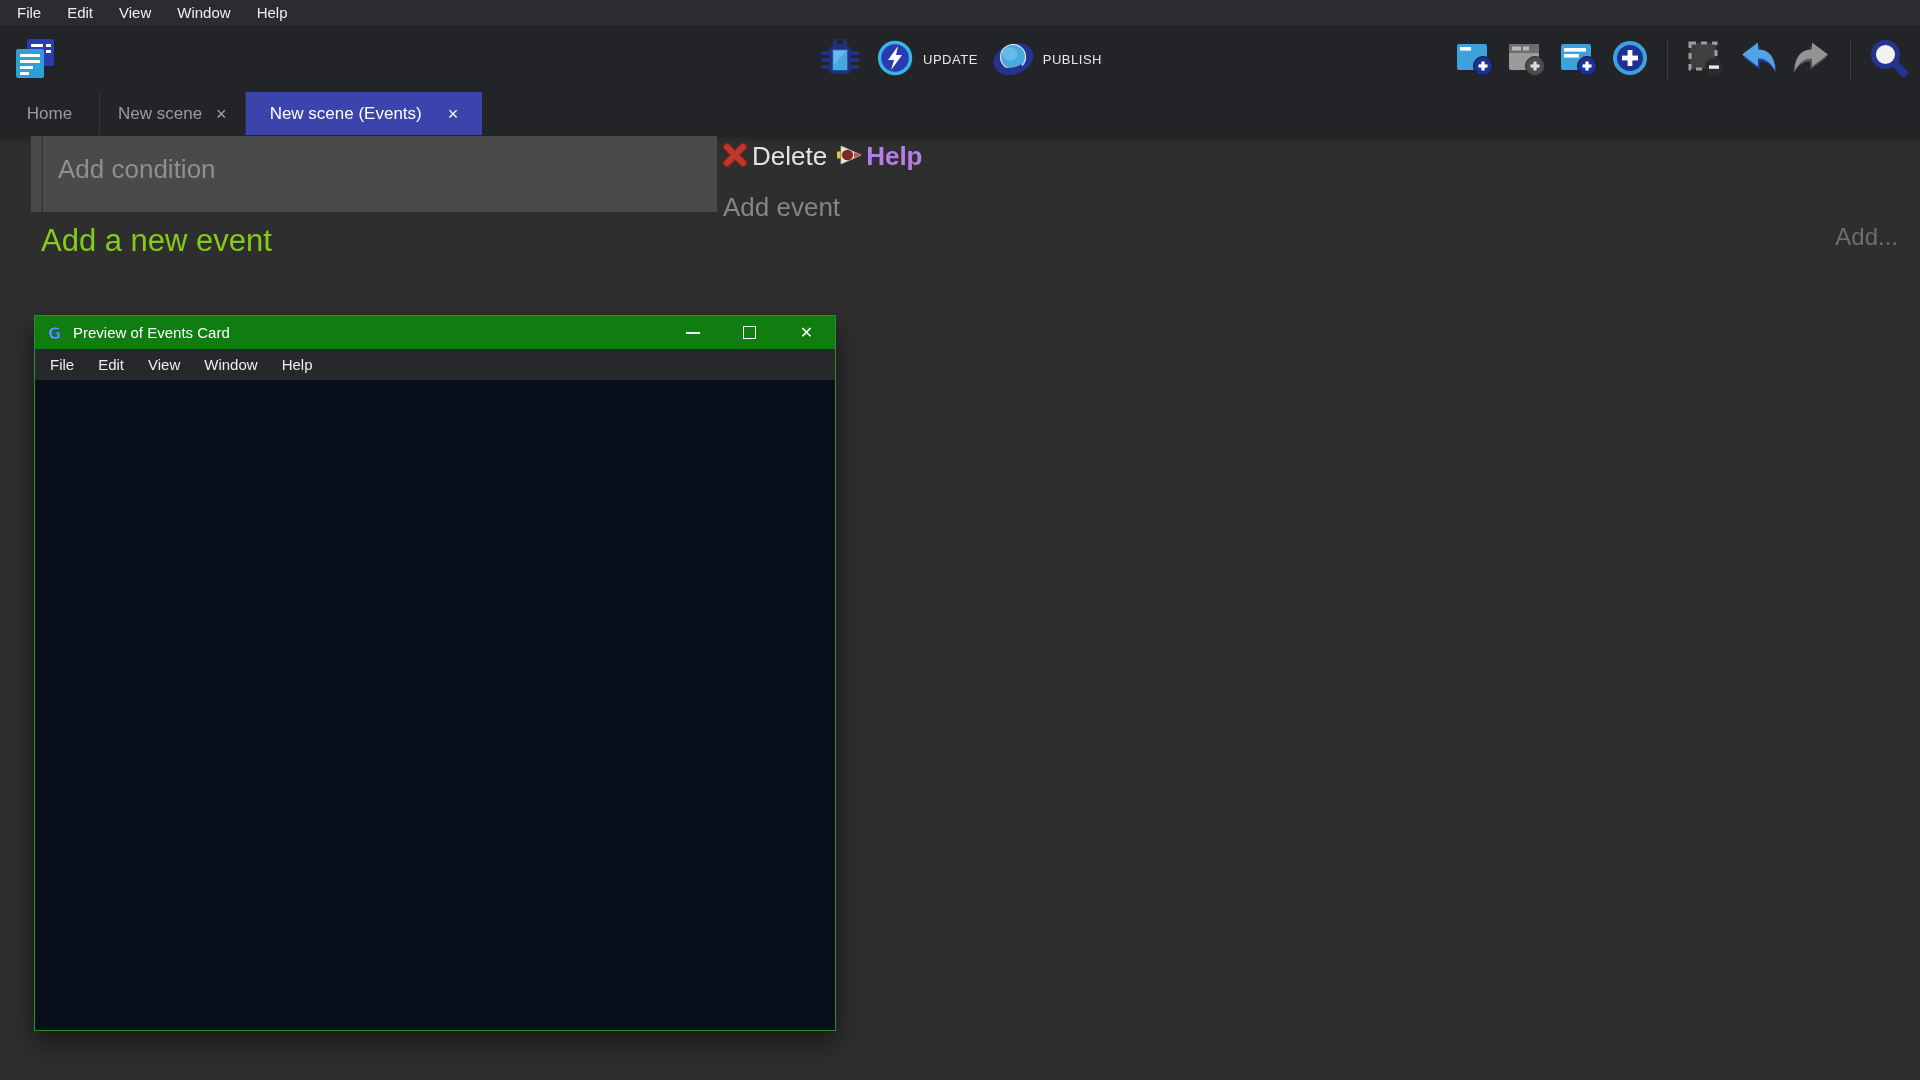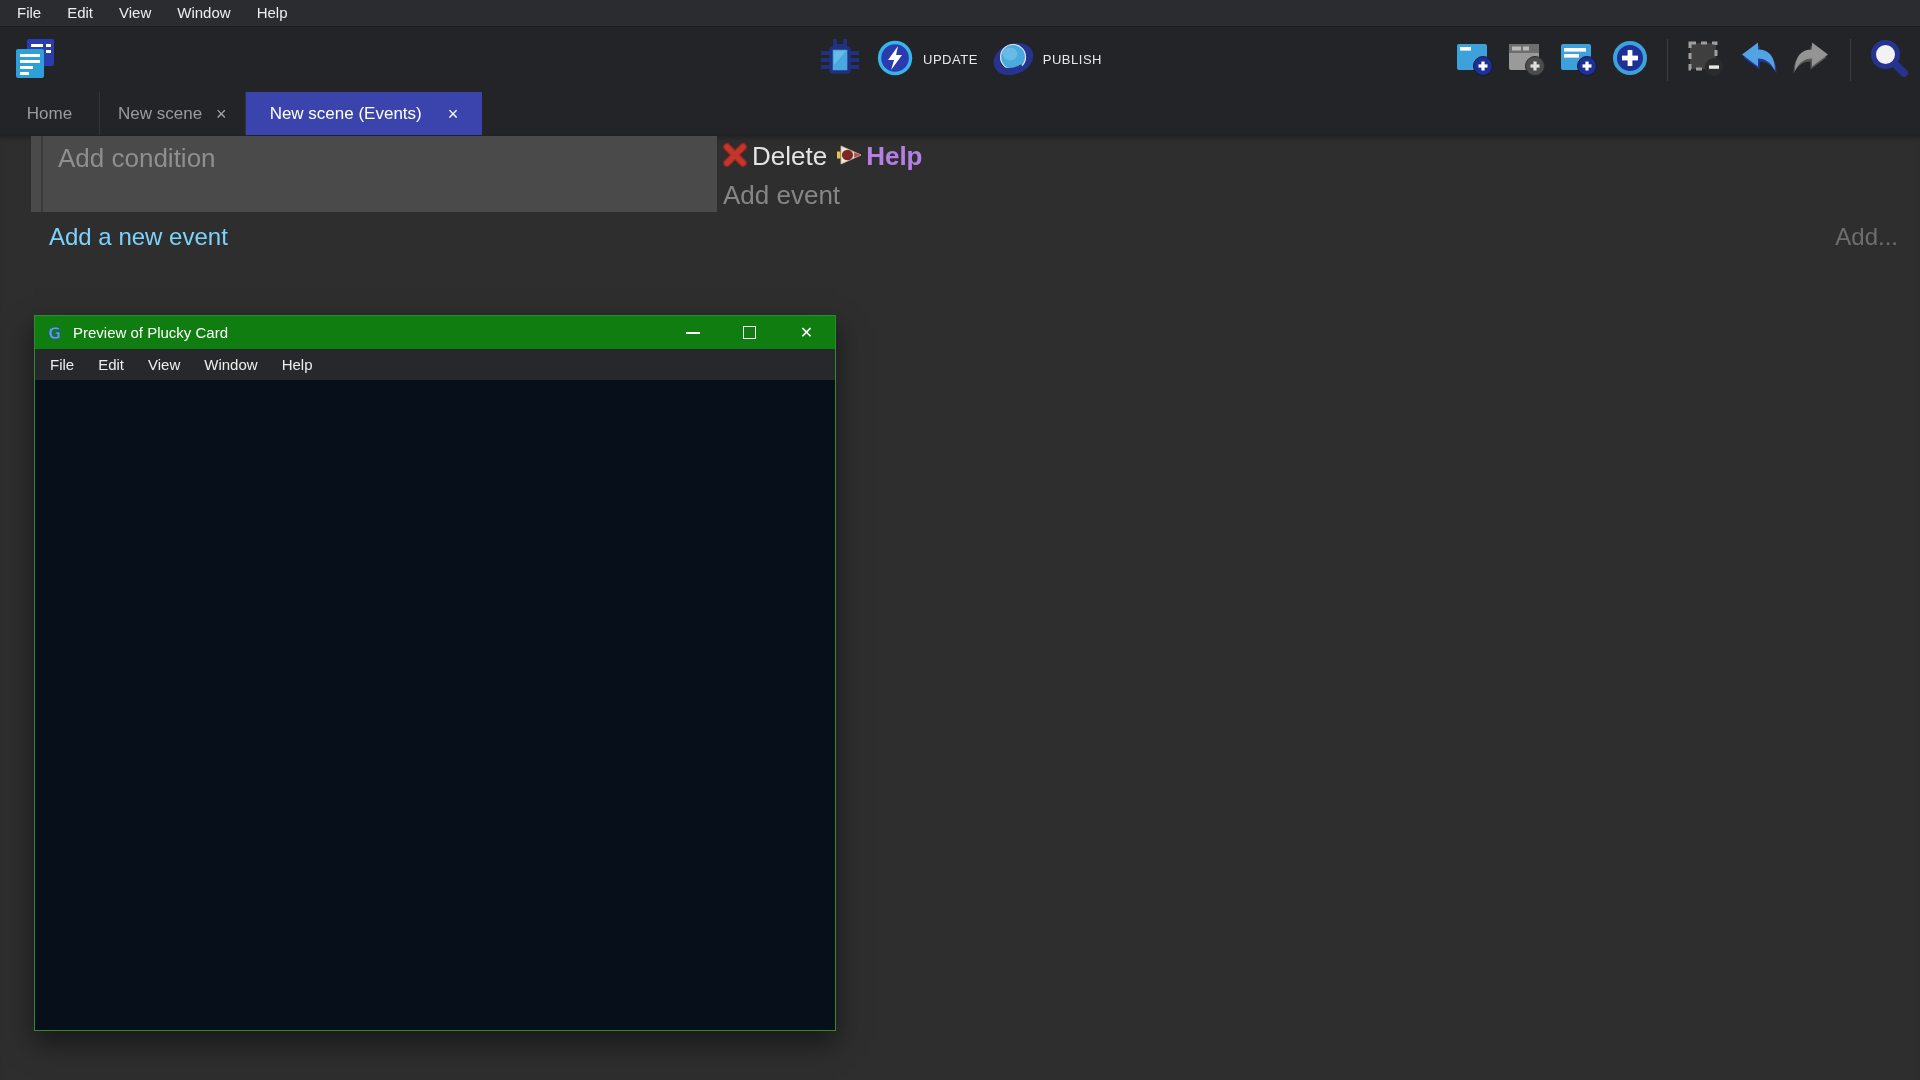--- a/index.html
+++ b/index.html
@@ -31,30 +31,30 @@
   .tab-mid { padding:0 18px; gap:14px; }
   .tab.active { background:#3b44ad; color:#ffffff; padding:0 24px; gap:26px; }
   .tab .tab-close { font-size:18px; color:#a8a8a8; line-height:1; }
   .tab.active .tab-close { color:#ffffff; }
 
   
   .content { position:relative; height:945px; background:#2e2e2e;
              box-shadow:inset 0 7px 9px -7px rgba(0,0,0,.55); }
   .event-row { position:absolute; left:31px; top:1px; right:0; height:76px; display:flex; }
   .event-handle { width:12px; background:#4a4a4a; border-right:2px solid #3a3a3a; }
-  .condition-box { width:674px; background:#4a4a4a; padding:7px 15px; }
+  .condition-box { width:674px; background:#4a4a4a; padding:18px 15px; }
   .placeholder { color:#8f8f8f; font-size:26px; }
-  .actions-col { padding:5px 0 0 6px; display:flex; flex-direction:column; gap:8px; }
+  .actions-col { padding:5px 0 0 6px; display:flex; flex-direction:column; gap:20px; }
   .action-line { display:flex; align-items:center; }
   .action-line .txt-delete { color:#e4e4e4; font-size:26px; margin-left:5px; }
   .action-line .ship-ic { margin-left:10px; margin-right:3px; }
   .action-line .txt-ship { color:#b57fe6; font-size:26px; font-weight:bold; }
   .add-action { color:#868686; font-size:26px; }
 
-  .add-event-label { position:absolute; left:41px; top:88px; color:#7dd3fc; font-size:24px;margin-left:8px; }
+  .add-event-label { position:absolute; left:41px; top:88px; color:#84cc16; font-size:31px; }
   .add-more-label { position:absolute; right:22px; top:88px; color:#6e6e6e; font-size:24px; }
 
   
   .preview-win { position:absolute; left:34px; top:180px; width:802px; height:716px;
                  display:flex; flex-direction:column; border:1px solid #2f8b2f;
                  box-shadow:0 12px 26px rgba(0,0,0,.5); }
   .pv-titlebar { height:33px; background:#107d10; display:flex; align-items:center; color:#fff; }
   .pv-logo { margin-left:11px; display:flex; }
   .pv-title { font-size:15px; margin-left:9px; flex:1; }
   .pv-controls { display:flex; height:100%; }
@@ -273,21 +273,21 @@
   <div class="add-event-label">Add a new event</div>
   <div class="add-more-label">Add...</div>
 
   <div class="preview-win">
     <div class="pv-titlebar">
       <span class="pv-logo">
         <svg width="18" height="18" viewBox="0 0 18 18">
           <text x="2" y="14.5" font-size="16" font-weight="bold" fill="#5aa0e8" stroke="#26418f" stroke-width="0.6" font-family="DejaVu Sans, sans-serif">G</text>
         </svg>
       </span>
-      <span class="pv-title">Preview of Plucky Card</span>
+      <span class="pv-title">Preview of Events Card</span>
       <div class="pv-controls">
         <div class="pv-btn">
           <span class="glyph-min"></span>
         </div>
         <div class="pv-btn">
           <span class="glyph-max"></span>
         </div>
         <div class="pv-btn">
           <span class="glyph-close">✕</span>
         </div>

